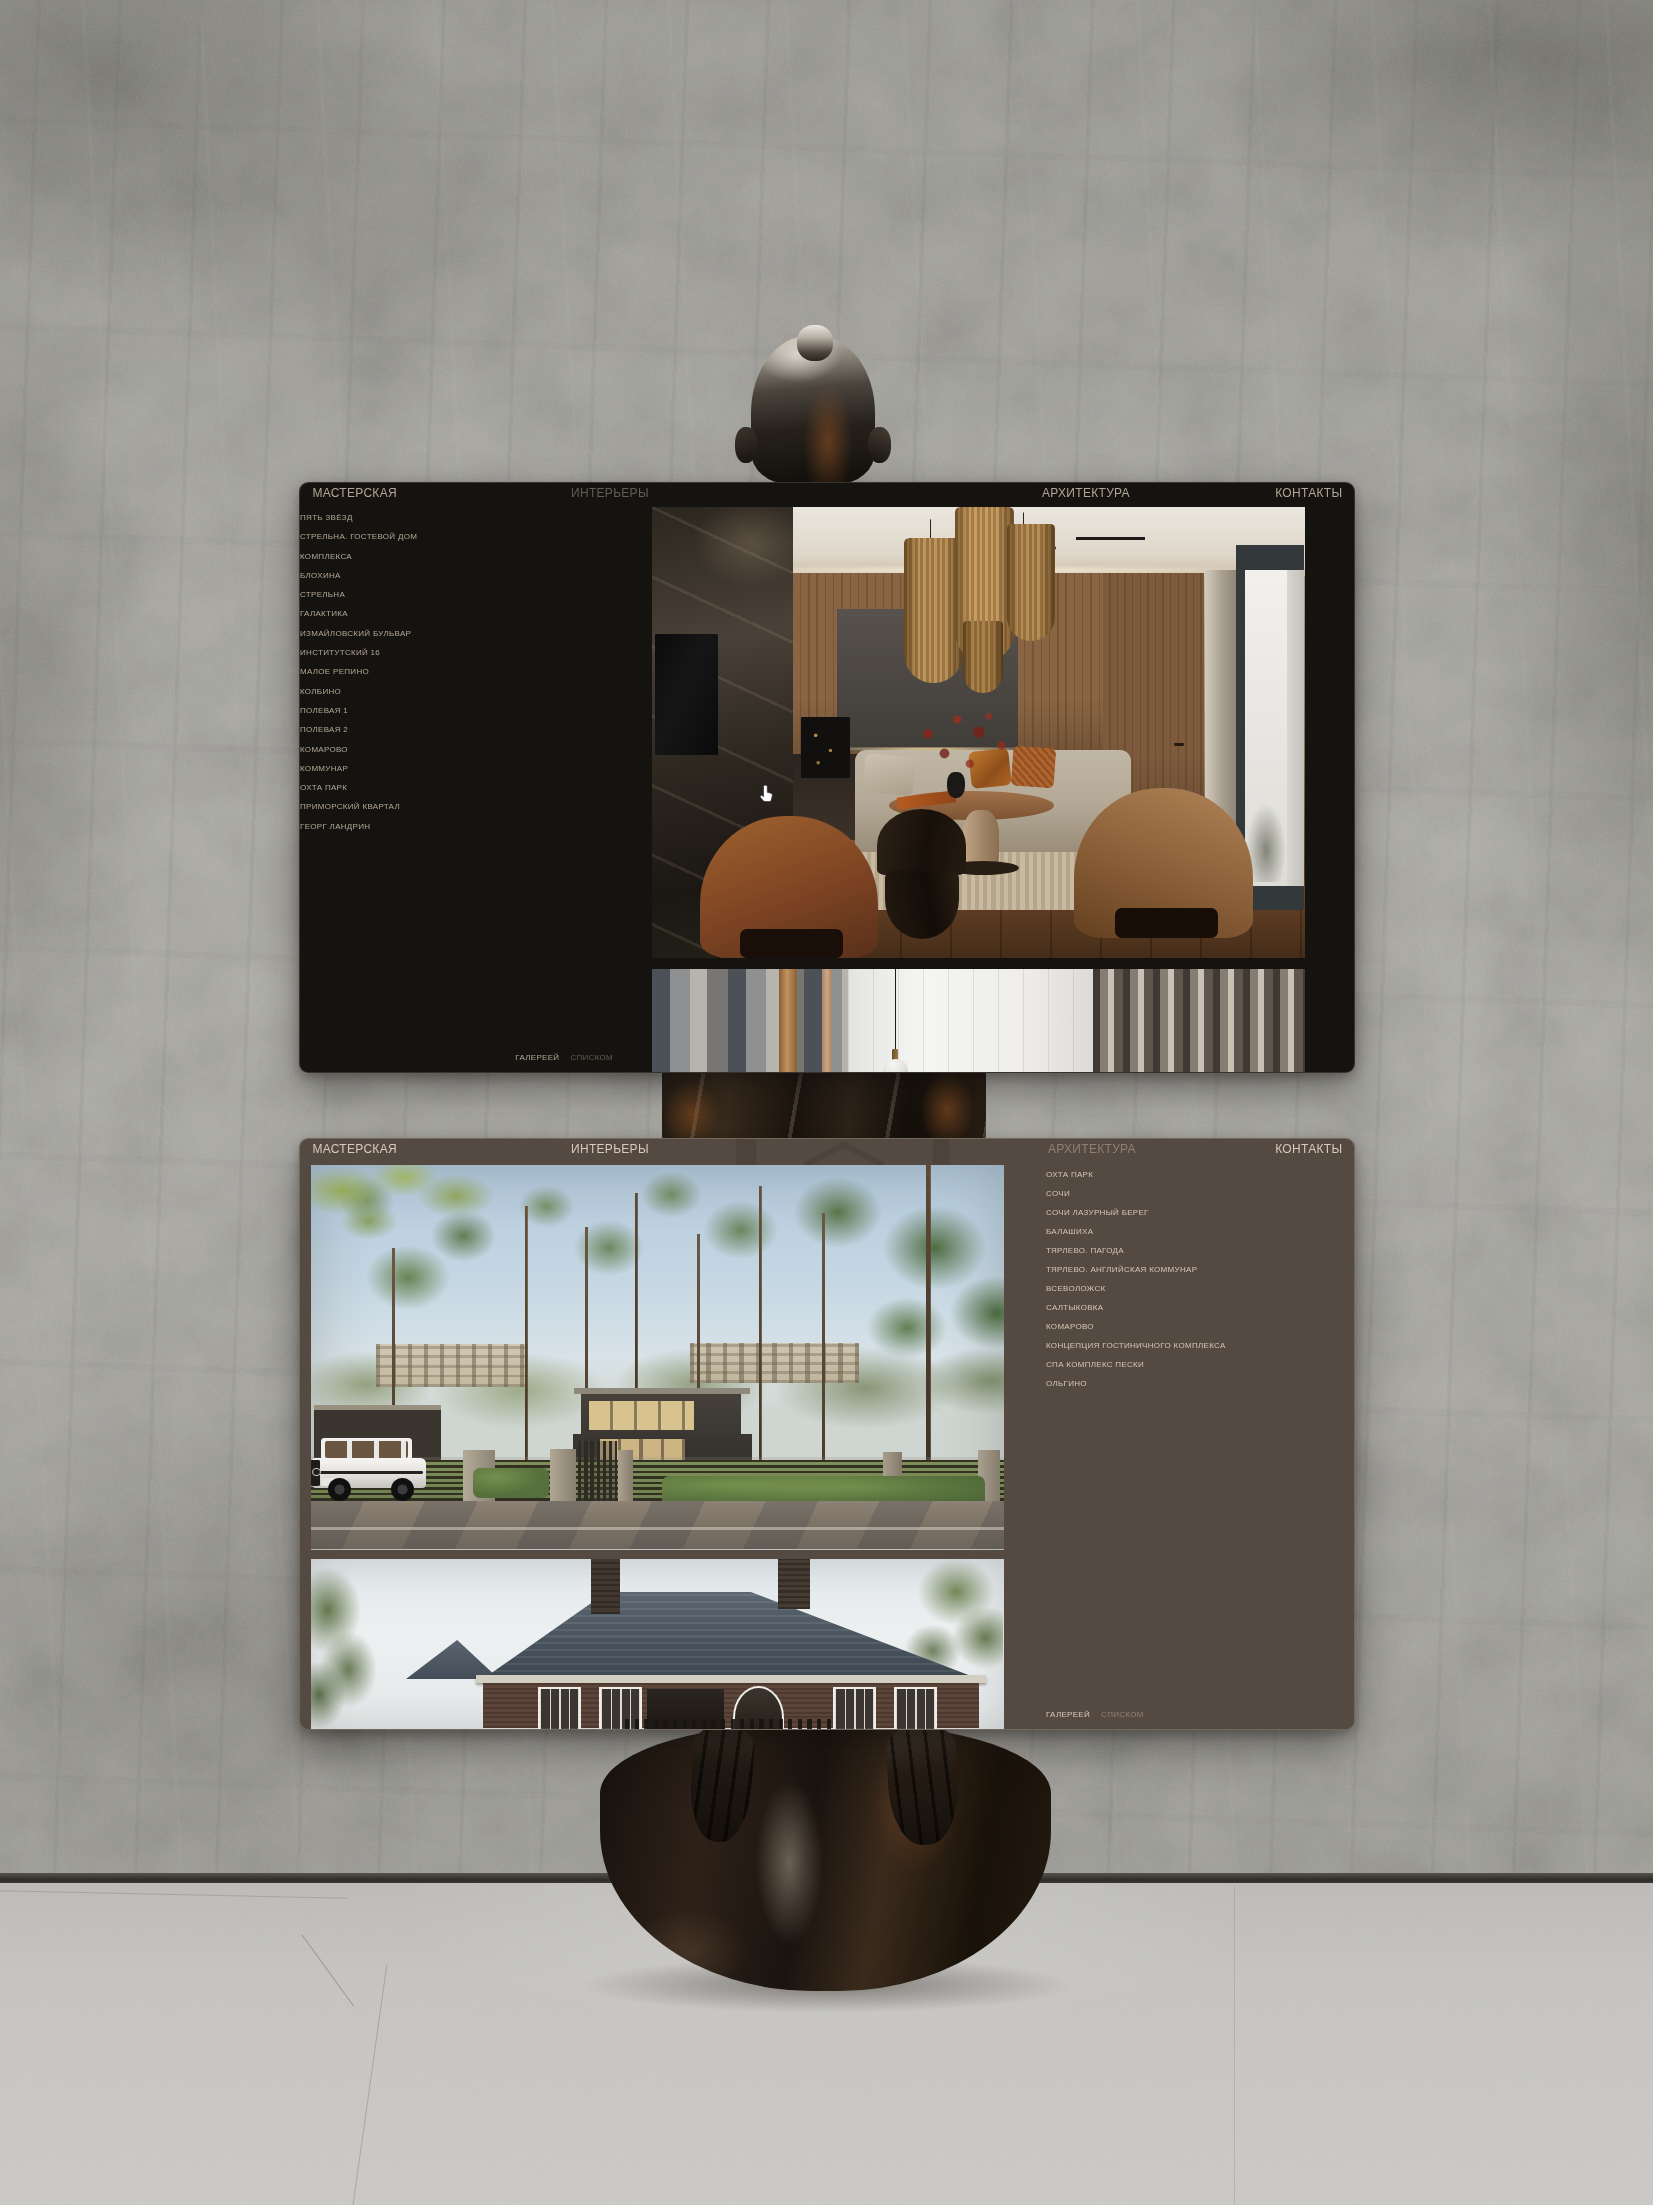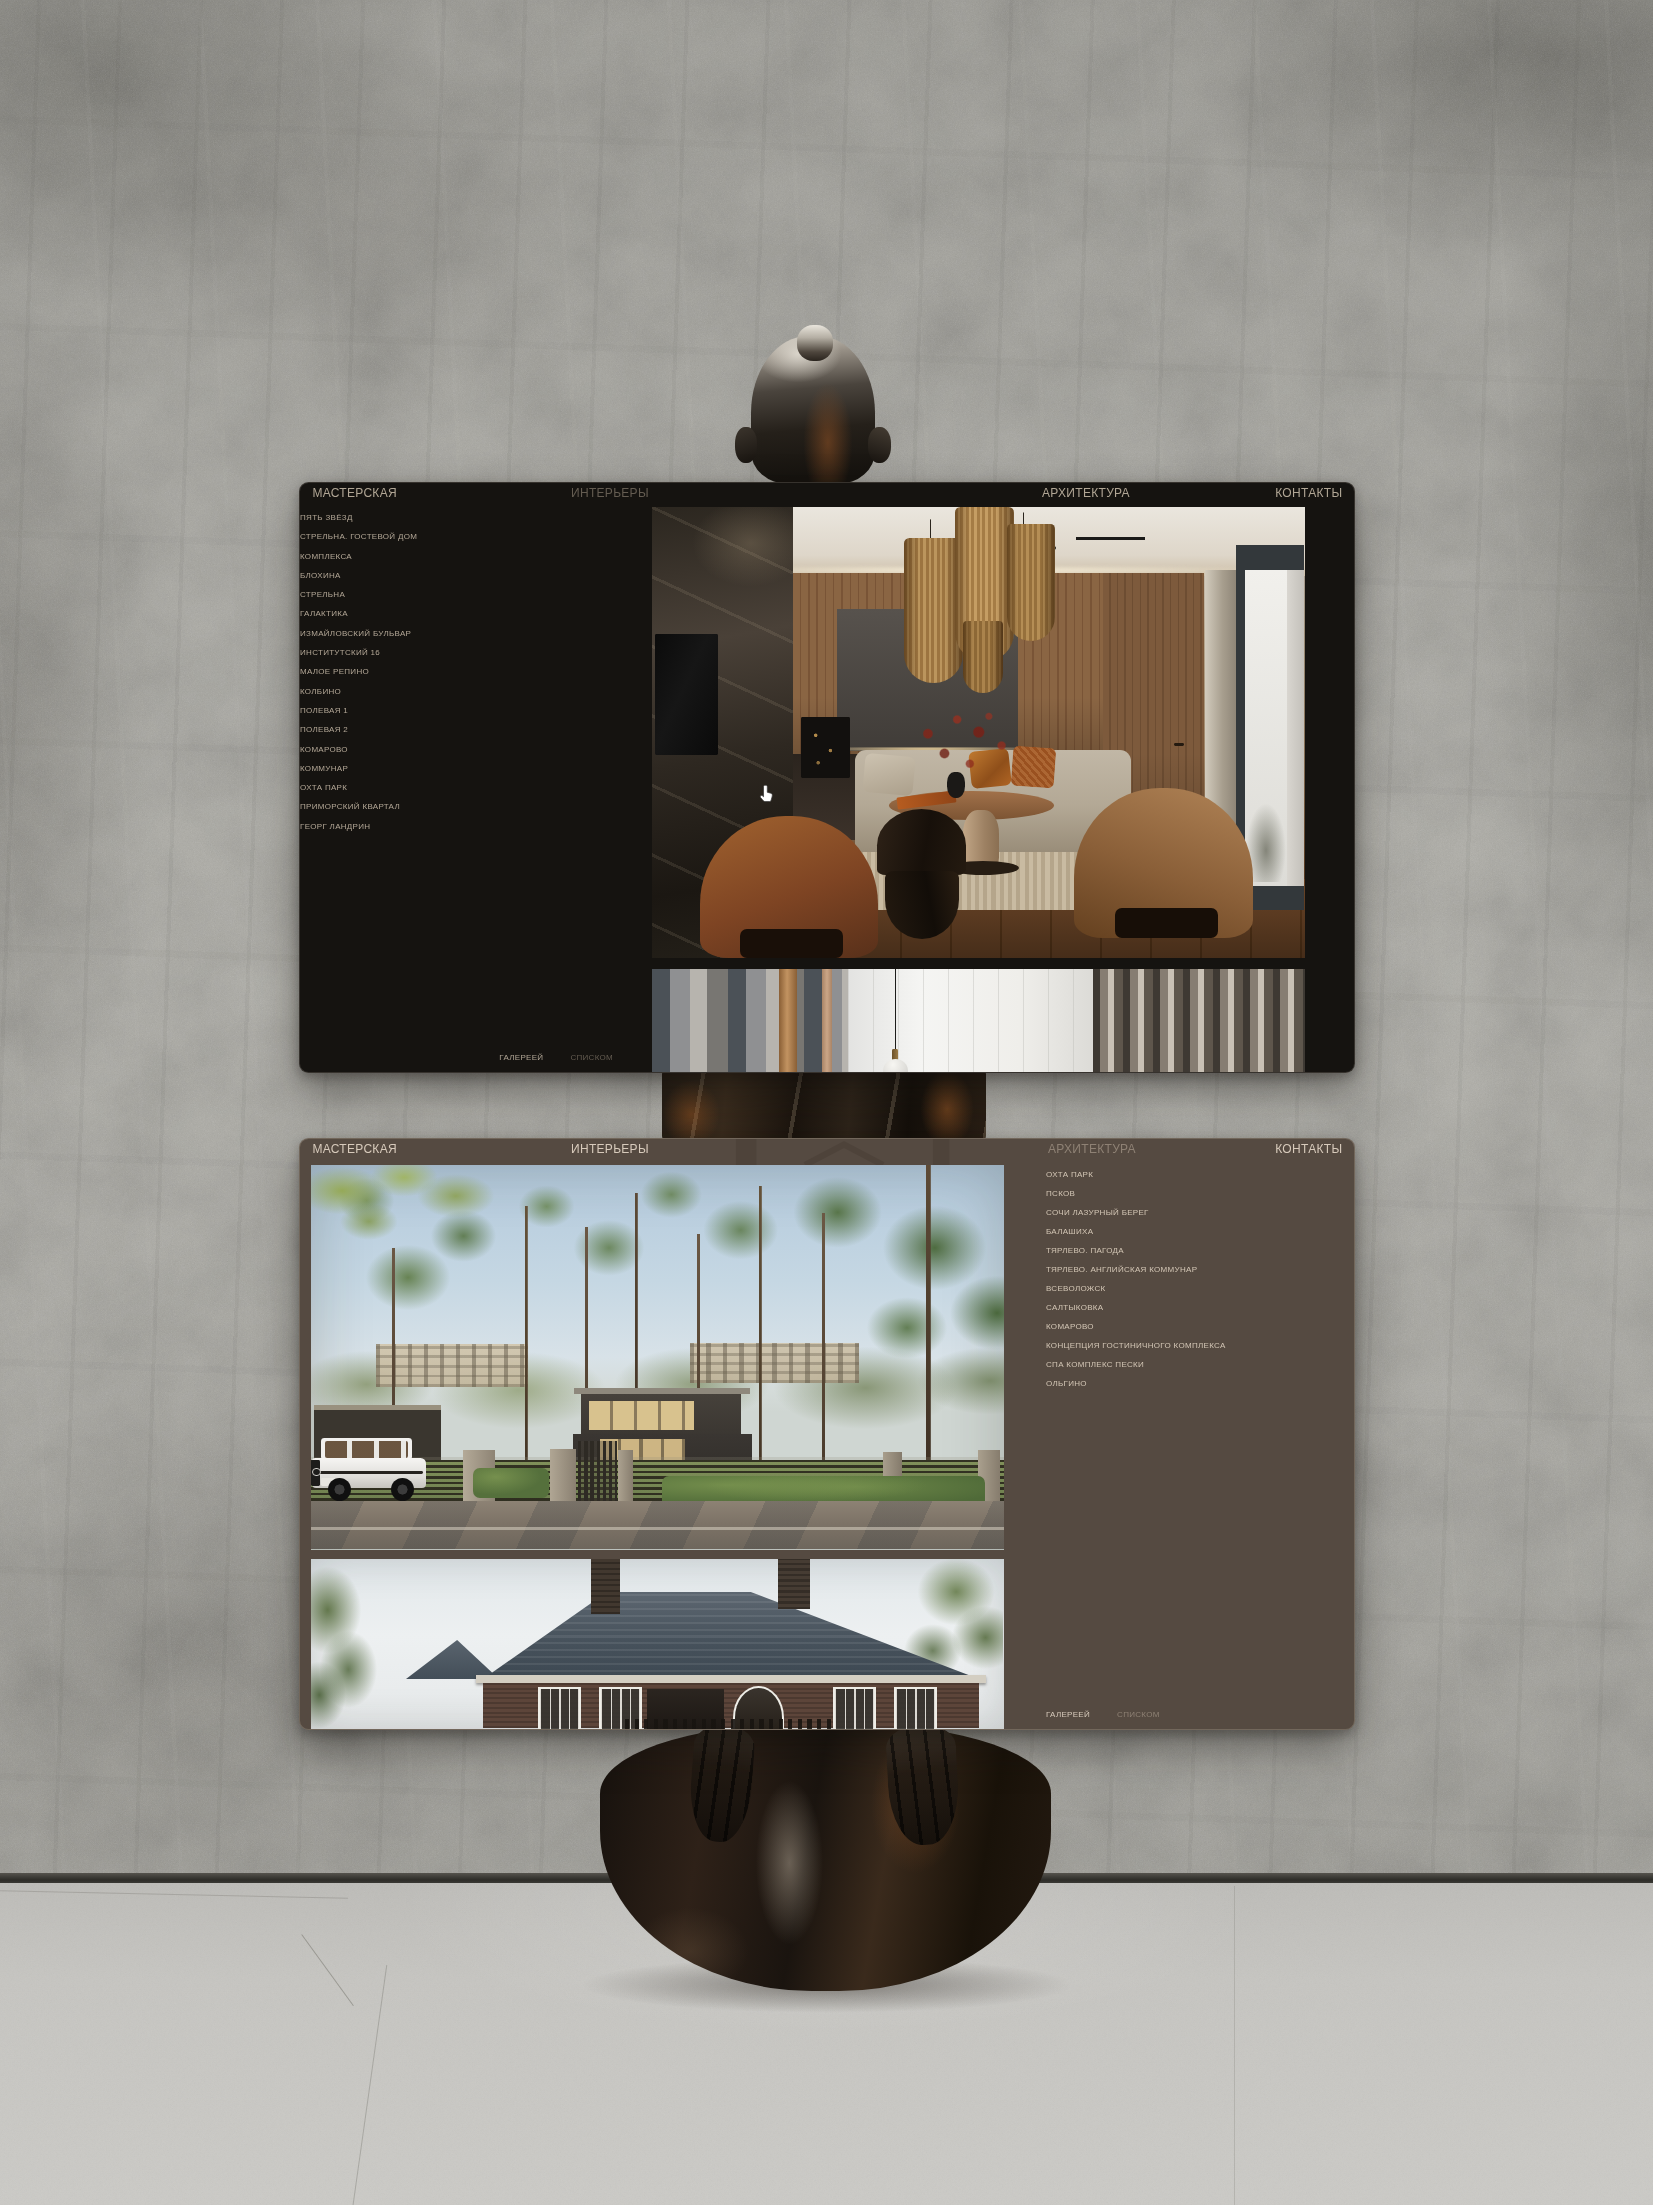--- a/index.html
+++ b/index.html
@@ -51,21 +51,21 @@
   .hdr{font-size:12px;letter-spacing:0.3px;line-height:9.6px;white-space:nowrap;}
   .menu-col{font-size:8px;letter-spacing:0.3px;white-space:nowrap;}
   .menu-col .menu-item{line-height:19.3px;cursor:pointer;}
   .menu-col-b .menu-item{line-height:19px;}
   .t-bright{color:#b1a695;}
   .t-dim{color:#645c51;}
   .b-bright{color:#d7cabb;}
   .b-dim{color:#8e8174;}
   .menu-dark{color:#b3a796;}
   .menu-brown{color:#d3c6b5;text-align:left;}
-  .footer-row{display:flex;gap:27px;font-size:8px;letter-spacing:0.3px;}
+  .footer-row{display:flex;gap:11px;font-size:8px;letter-spacing:0.3px;}
   
   .photo{overflow:hidden;}
   .ph-interior{
     left:352px;top:24px;width:653px;height:451px;
     background:linear-gradient(180deg,#d9d3c8 0%,#cfc6b8 10%,#b5a58c 30%,#9e8568 55%,#6b4a2e 80%,#4a2d1a 100%);
     box-shadow:inset 0 0 90px rgba(25,12,4,.38);
   }
   .ph-curtains{
     left:352px;top:486px;width:653px;height:103px;
     background:#9b9a96;
@@ -437,21 +437,21 @@
     <div class="abs" style="left:522px;top:128px;width:39px;height:41px;border:2.1px solid #eeede7;
       background:repeating-linear-gradient(90deg,rgba(235,233,228,.9) 0 1.4px,rgba(55,52,48,.9) 1.4px 9.6px);"></div>
     <div class="abs" style="left:583px;top:128px;width:39px;height:41px;border:2.1px solid #eeede7;
       background:repeating-linear-gradient(90deg,rgba(235,233,228,.9) 0 1.4px,rgba(55,52,48,.9) 1.4px 9.6px);"></div>
     <div class="abs" style="left:314px;top:160px;width:210px;height:9.6px;
       background:repeating-linear-gradient(90deg,rgba(24,20,16,.9) 0 4.1px,rgba(0,0,0,0) 4.1px 9.6px);"></div>
   </div>
 
   <div class="abs menu-col menu-col-b menu-brown" style="left:746px;top:26px;width:296px;">
       <div class="menu-item">ОХТА ПАРК</div>
-      <div class="menu-item">ПСКОВ</div>
+      <div class="menu-item">СОЧИ</div>
       <div class="menu-item">СОЧИ ЛАЗУРНЫЙ БЕРЕГ</div>
       <div class="menu-item">БАЛАШИХА</div>
       <div class="menu-item">ТЯРЛЕВО. ПАГОДА</div>
       <div class="menu-item">ТЯРЛЕВО. АНГЛИЙСКАЯ КОММУНАР</div>
       <div class="menu-item">ВСЕВОЛОЖСК</div>
       <div class="menu-item">САЛТЫКОВКА</div>
       <div class="menu-item">КОМАРОВО</div>
       <div class="menu-item">КОНЦЕПЦИЯ ГОСТИНИЧНОГО КОМПЛЕКСА</div>
       <div class="menu-item">СПА КОМПЛЕКС ПЕСКИ</div>
       <div class="menu-item">ОЛЬГИНО</div>

